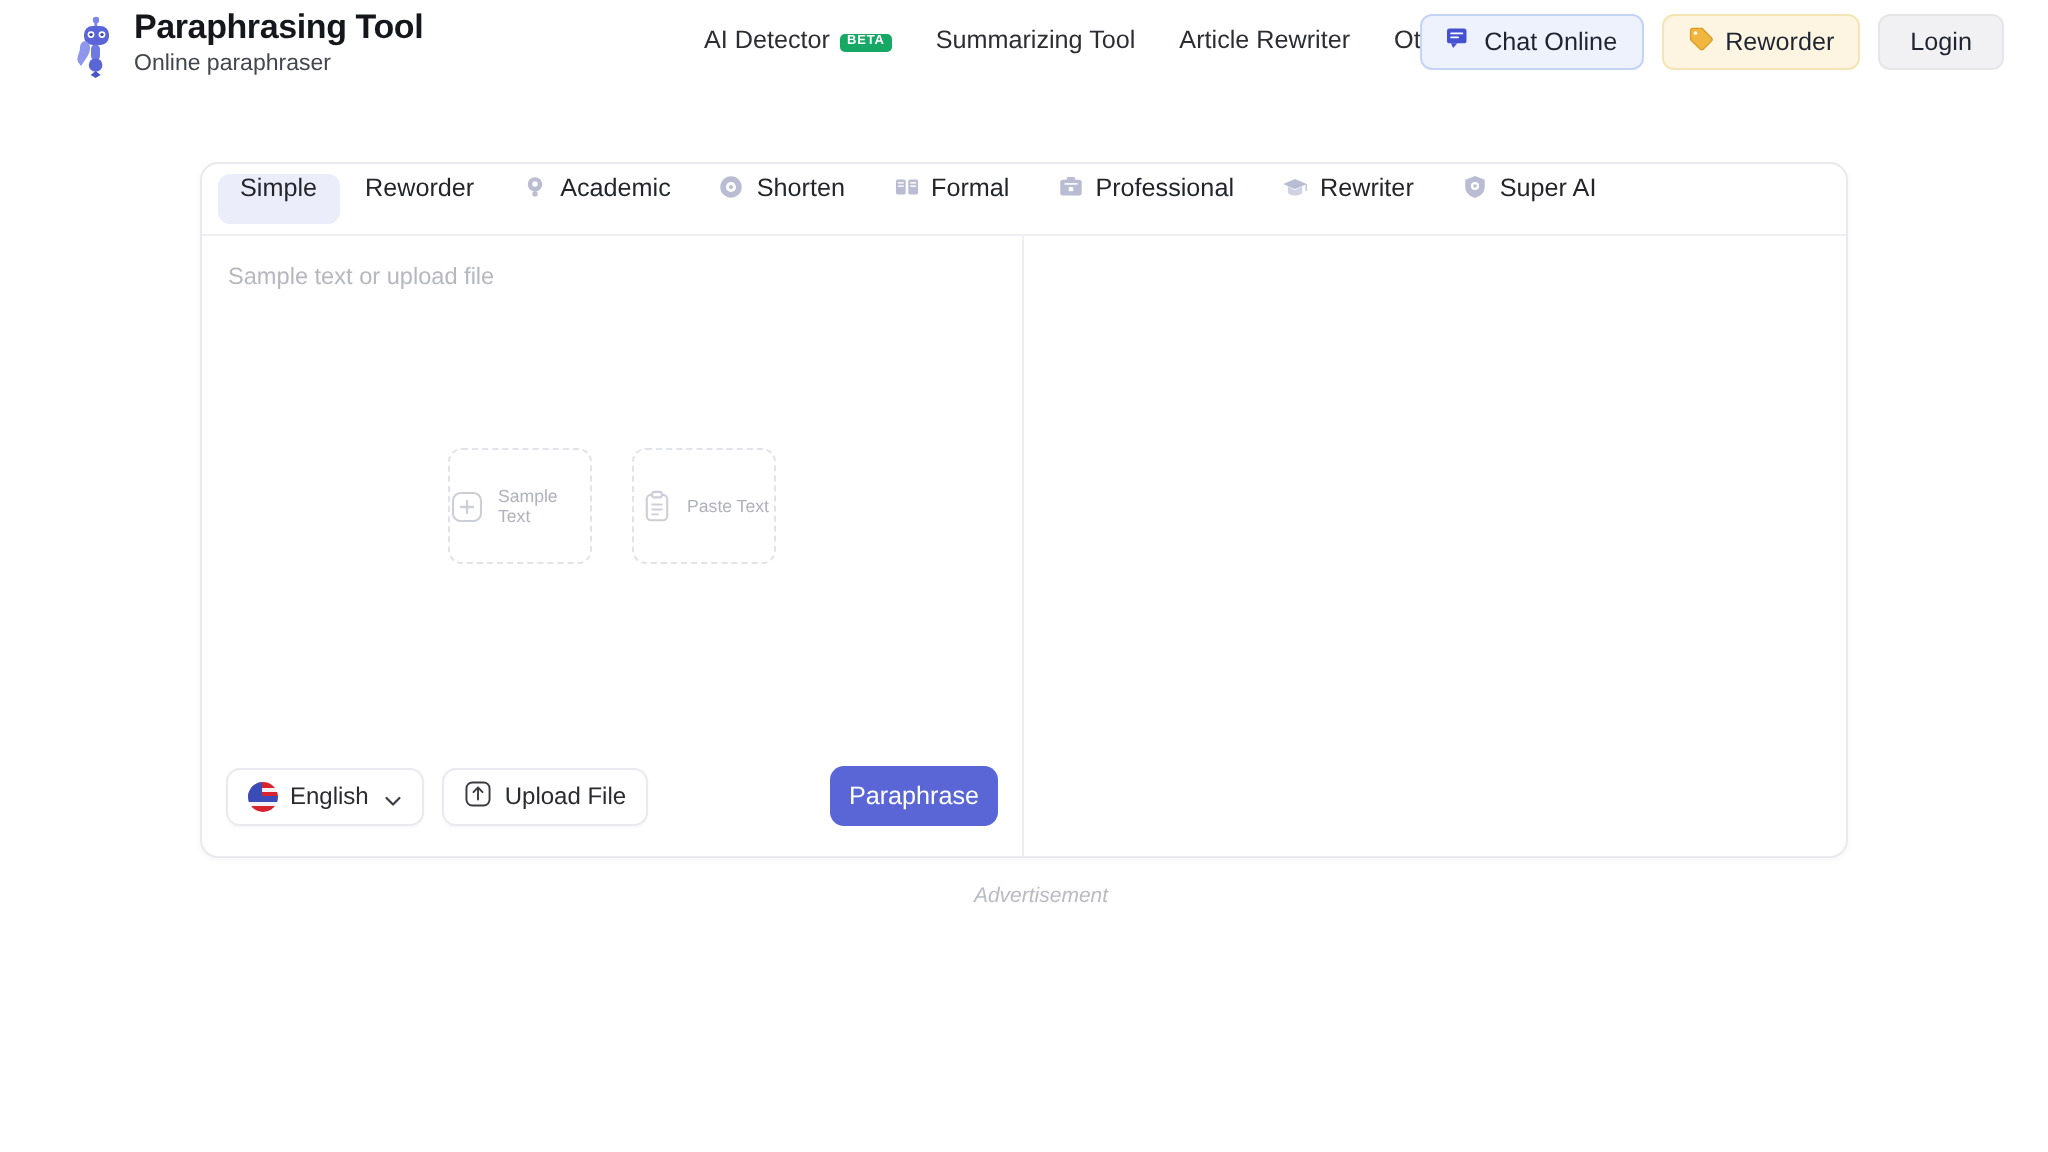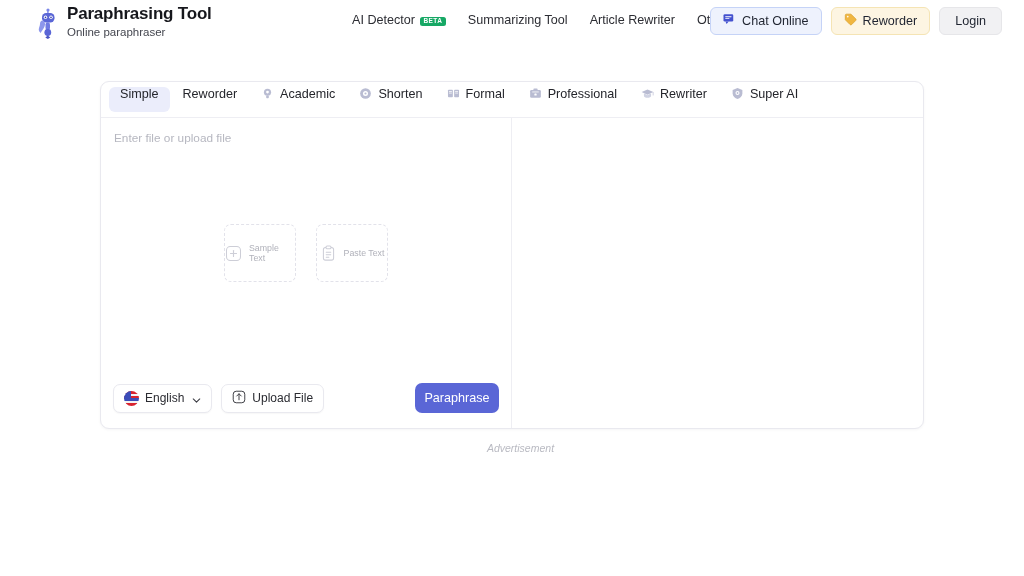--- a/index.html
+++ b/index.html
@@ -284,21 +284,21 @@
         </svg>
       </span>
       <span>Super AI</span>
     </div>
   </div>
 
   <div class="panes">
 
     <div class="pane-left">
       <div class="editor">
-        <span class="placeholder">Enter file or upload file</span>
+        <span class="placeholder">Sample text or upload file</span>
 
         <div class="quick-actions">
           <div class="quick-card">
             <span class="quick-icon">
               <svg width="17" height="17" viewBox="0 0 18 18">
                 <rect x="1.6" y="1.6" width="14.8" height="14.8" rx="4" fill="none" stroke="#cdced7" stroke-width="1.1"></rect>
                 <rect x="8.4" y="5.2" width="1.2" height="7.6" rx="0.6" fill="#cdced7"></rect>
                 <rect x="5.2" y="8.4" width="7.6" height="1.2" rx="0.6" fill="#cdced7"></rect>
               </svg>
             </span>

